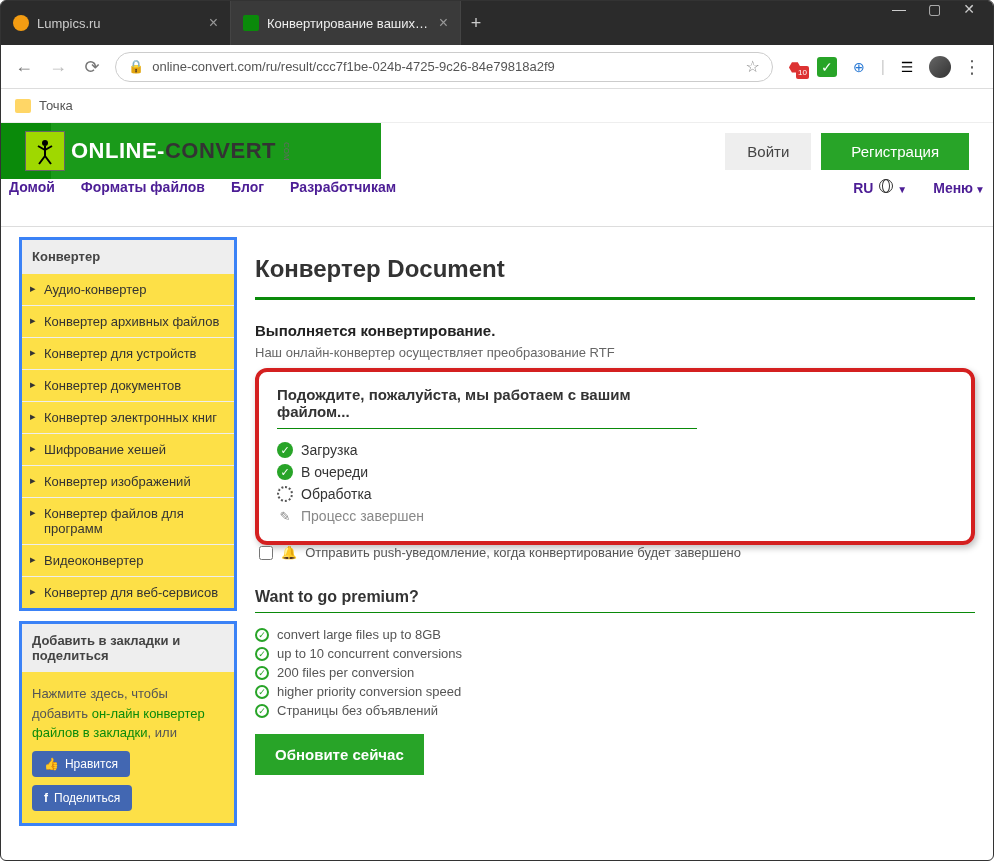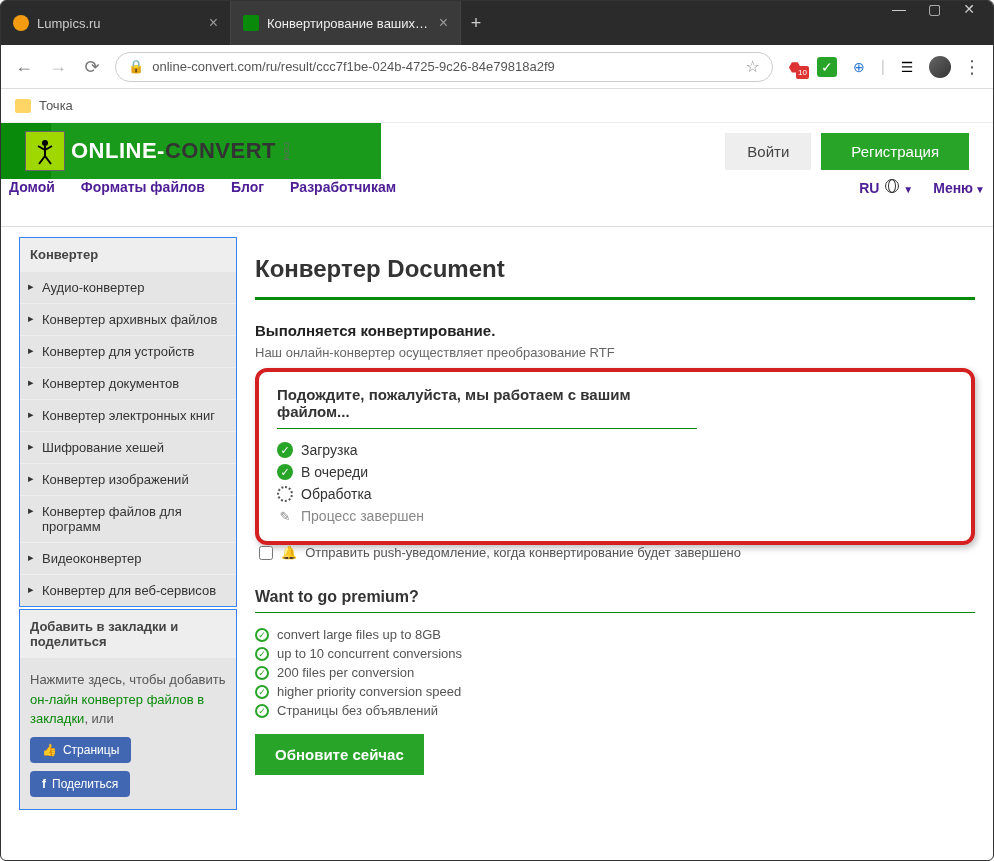--- a/index.html
+++ b/index.html
@@ -34,25 +34,25 @@
 .logo-badge{width:40px;height:40px;background:#9fd800;display:flex;align-items:center;justify-content:center;border:1px solid #666}
 .logo-badge svg{width:30px;height:30px}
 .logo-text{font-weight:bold;font-size:22px;color:#fff;letter-spacing:0.5px}
 .logo-text .dark{color:#333}
 .logo-com{font-size:8px;color:#666;writing-mode:sideways-lr;transform:rotate(180deg)}
 .header-btns{display:flex;gap:10px}
 .btn-login{background:#eee;border:none;padding:10px 22px;font-size:15px;color:#444;cursor:pointer}
 .btn-register{background:#28a428;border:none;padding:10px 30px;font-size:15px;color:#fff;cursor:pointer}
 .topnav{height:48px;border-bottom:1px solid #ddd;display:flex;align-items:flex-start;padding:0 8px;justify-content:space-between;font-size:14px;font-weight:bold;color:#4c1d95}
 .topnav-left{display:flex;gap:26px}
-.topnav-right{display:flex;gap:20px;align-items:center}
+.topnav-right{display:flex;gap:26px;align-items:center}
 .topnav a{cursor:pointer}
 .content{display:flex;padding:10px 18px;gap:18px}
 .sidebar{width:218px;flex-shrink:0}
-.side-box{border:1px solid #3b82f6;background:#e5e5e5;margin-bottom:2px}
+.side-box{border:3px solid #3b82f6;background:#fde047;margin-bottom:10px}
 .side-title{background:#eee;padding:9px 10px;font-weight:bold;font-size:13px;color:#444}
 .side-list{list-style:none}
 .side-list li{padding:8px 10px 8px 22px;border-top:1px solid #eee;font-size:13px;color:#333;position:relative;cursor:pointer}
 .side-list li::before{content:"▸";position:absolute;left:8px;color:#333;font-size:11px}
 .side-body{padding:12px 10px;font-size:13px;color:#555;line-height:1.5}
 .side-body a{color:#0a8a0a;text-decoration:none}
 .fb-btn{display:inline-flex;align-items:center;gap:6px;background:#4267B2;color:#fff;border:none;border-radius:4px;padding:6px 12px;font-size:12px;margin-top:8px;cursor:pointer}
 .main{flex:1}
 .main h1{font-size:24px;color:#333;padding:18px 0 14px;border-bottom:3px solid #0a8a0a;margin-bottom:22px}
 .section-title{font-weight:bold;font-size:15px;color:#222;margin-bottom:6px}
@@ -174,21 +174,21 @@
             <li>Конвертер для веб-сервисов</li>
           </ul>
       </div>
       <div class="side-box">
         <div class="side-title">Добавить в закладки и поделиться</div>
         <div class="side-body">
           <span>Нажмите здесь, чтобы добавить </span><a>он-лайн конвертер файлов в закладки</a><span>, или</span>
           <br>
           <button class="fb-btn">
               <span>👍</span>
-              <span>Страницы</span>
+              <span>Нравится</span>
             </button><br>
           <button class="fb-btn">
               <b>f</b>
               <span>Поделиться</span>
             </button>
         </div>
       </div>
     </aside>
 
     <main class="main">

